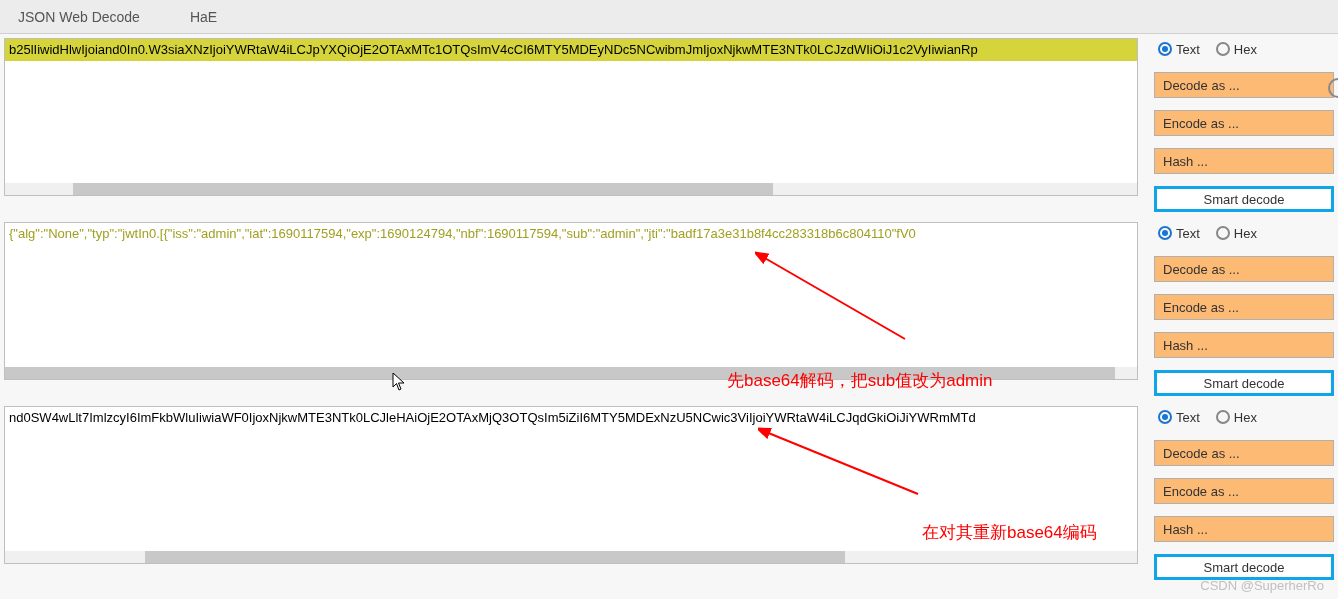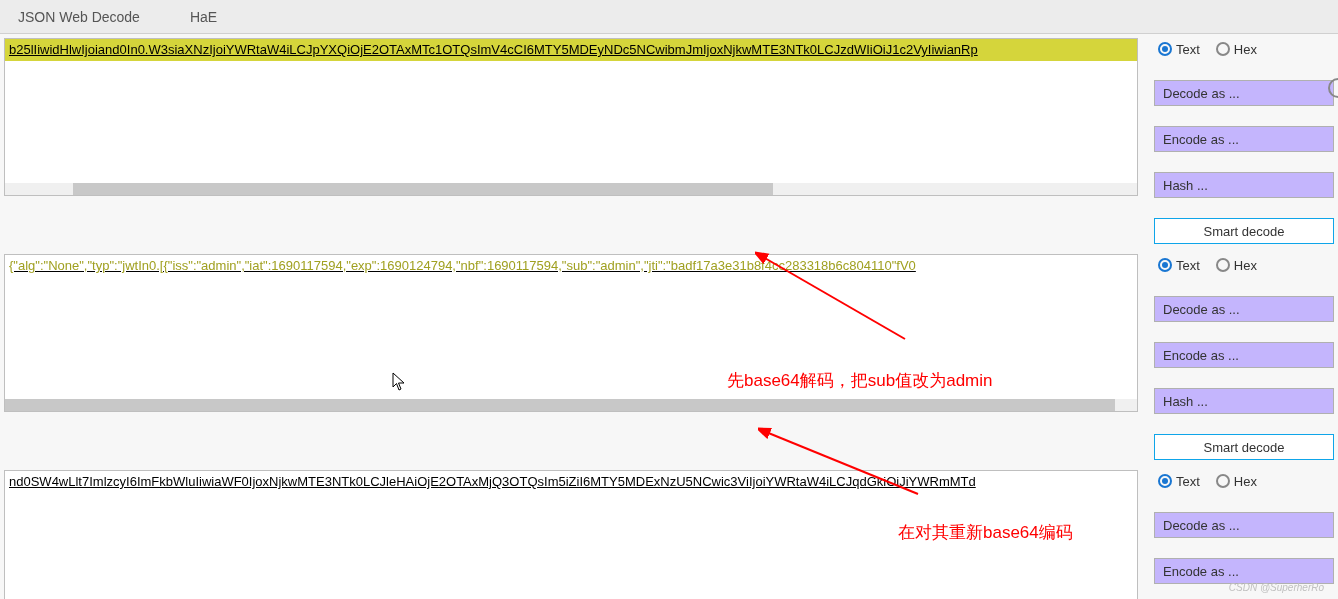--- a/index.html
+++ b/index.html
@@ -37,21 +37,20 @@
   margin-bottom: 6px;
   padding: 4px 4px 0 4px;
 }
 .text-panel {
   flex: 1;
   background: #fff;
   border: 1px solid #bfbfbf;
   height: 158px;
   position: relative;
   overflow: hidden;
-  text-decoration: underline;
 }
 .text-panel .text-line {
   padding: 0px 4px;
   font-size: 13px;
   white-space: nowrap;
   height: 22px;
   line-height: 22px;
   overflow: hidden;
 }
 .highlight-yellow {
@@ -68,21 +67,21 @@
 .hscroll-thumb {
   position: absolute;
   top: 0; height: 12px;
   background: #c8c8c8;
 }
 .side-controls {
   width: 180px;
   margin-left: 16px;
   display: flex;
   flex-direction: column;
-  gap: 20px;
+  gap: 12px;
 }
 .radio-row {
   display: flex;
   align-items: center;
   gap: 4px;
   height: 22px;
   padding: 2px 4px;
 }
 .radio {
   width: 14px; height: 14px;
@@ -96,33 +95,33 @@
   position: absolute;
   top: 2px; left: 2px;
   width: 6px; height: 6px;
   border-radius: 50%;
   background: #1976d2;
 }
 .radio.unchecked { border-color: #888; }
 .radio-label { font-size: 13px; color: #333; }
 .dropdown {
   height: 26px;
-  background: #c4b5fd;
+  background: #fdba74;
   border: 1px solid #b0b0b0;
   display: flex;
   align-items: center;
   padding: 0 8px;
   font-size: 13px;
   color: #333;
   cursor: pointer;
 }
 .smart-btn {
   height: 26px;
   background: #fff;
-  border: 1px solid #0ea5e9;
+  border: 3px solid #0ea5e9;
   display: flex;
   align-items: center;
   justify-content: center;
   font-size: 13px;
   color: #333;
   cursor: pointer;
 }
 .annotation {
   position: absolute;
   color: #ff0000;
@@ -133,22 +132,21 @@
 }
 .cursor-icon {
   position: absolute;
   pointer-events: none;
 }
 .watermark {
   position: absolute;
   right: 14px;
   bottom: 6px;
   color: #c0c0c0;
-  font-size: 10px;
-  font-style: italic;
+  font-size: 13px;
 }
 svg.arrow { position: absolute; pointer-events: none; }
 .extra-circle {
   position: absolute;
   right: -10px;
   top: 44px;
   width: 20px; height: 20px;
   border: 2px solid #888;
   border-radius: 50%;
 }
@@ -240,21 +238,21 @@
   <div class="annotation" style="left:727px;top:303px">先base64解码，把sub值改为admin</div>
 
   <svg class="arrow" style="left:758px;top:390px" width="170" height="80">
     <defs>
         <marker id="ah2" markerWidth="10" markerHeight="10" refX="2" refY="3" orient="auto">
       <path d="M0,0 L0,6 L8,3 z" fill="#ff0000"></path>
         </marker>
       </defs>
     <line x1="160" y1="70" x2="8" y2="8" stroke="#ff0000" stroke-width="2" marker-end="url(#ah2)"></line>
   </svg>
-  <div class="annotation" style="left:898px;top:455px">在对其重新base64编码</div>
+  <div class="annotation" style="left:922px;top:455px">在对其重新base64编码</div>
 
   <svg class="cursor-icon" style="left:392px;top:338px" width="16" height="20" viewBox="0 0 16 20">
     <path d="M1 1 L1 15 L4.5 11.5 L7 18 L9 17 L6.5 11 L12 11 Z" fill="#fff" stroke="#000" stroke-width="1"></path>
   </svg>
 
   <div class="extra-circle"></div>
 
 </div>
 
 <div class="watermark">CSDN @SuperherRo</div>

